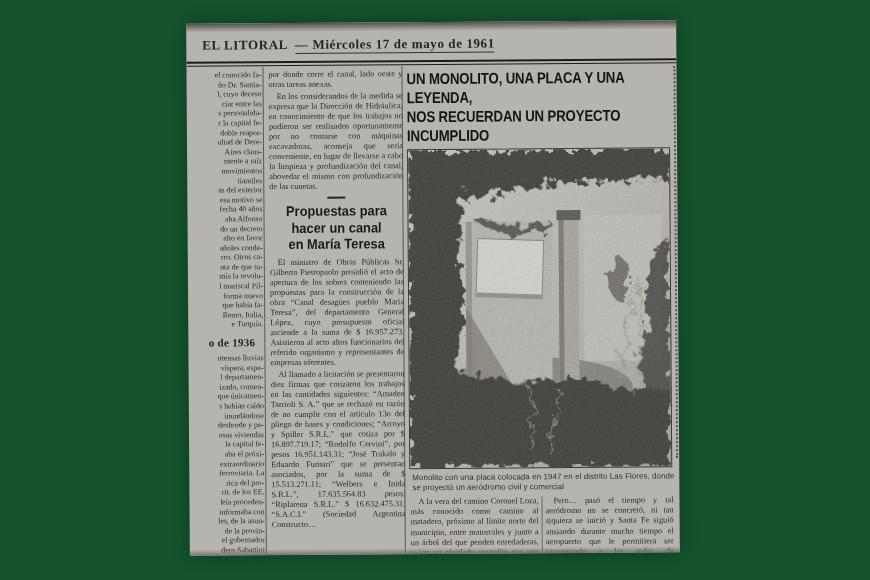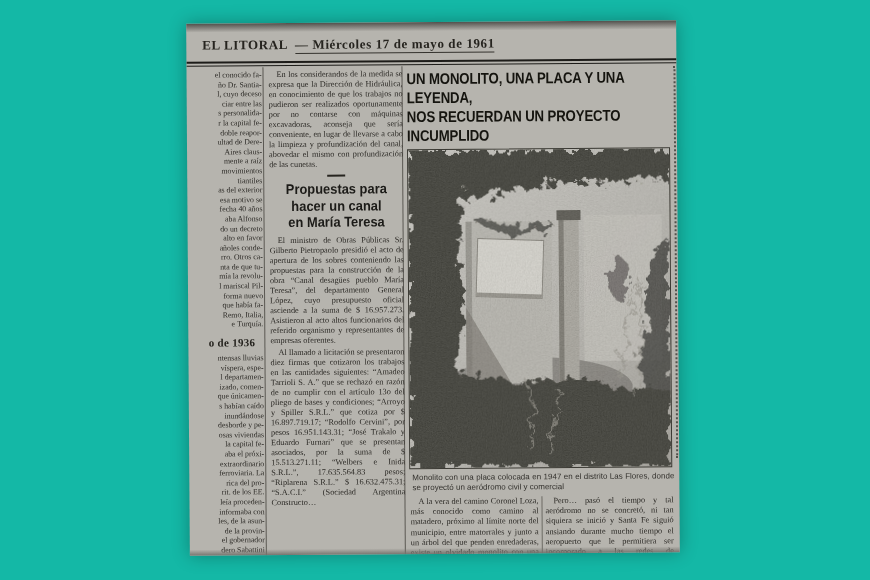--- a/index.html
+++ b/index.html
@@ -1,16 +1,16 @@
 <!DOCTYPE html>
 <html lang="es"><head>
 <meta charset="utf-8">
 <style>
   html,body{margin:0;padding:0;background:#777;}
-  .stage{position:relative;width:870px;height:580px;overflow:hidden;background:#14b8a6;
+  .stage{position:relative;width:870px;height:580px;overflow:hidden;background:#14532d;
          font-family:"Liberation Serif",serif;}
   
   .bg{position:absolute;inset:-40px;filter:blur(16px);
     background:
       radial-gradient(190px 95px at 170 95, #c9c9c9 0%, rgba(201,201,201,0) 70%),
       radial-gradient(240px 120px at 380 140, #c3c3c3 0%, rgba(195,195,195,0) 70%),
       radial-gradient(170px 280px at 150 480, #6d6d6d 0%, rgba(109,109,109,0) 70%),
       radial-gradient(210px 130px at 170 330, #7b7b7b 0%, rgba(123,123,123,0) 70%),
       radial-gradient(130px 230px at 780 280, #6f6f6f 0%, rgba(111,111,111,0) 70%),
       radial-gradient(150px 260px at 890 220, #7b7b7b 0%, rgba(123,123,123,0) 70%),
@@ -126,20 +126,21 @@
 dero Sabattini
 que presen-
 el presidente
 . Dr. Marcelo</div>
 
     </div>
 
     <div class="vrule" style="left:76px"></div>
 
     <div class="col col2">
+      <p>por donde corre el canal, lado oeste y otras tareas anexas.</p>
       <p class="ind">En los considerandos de la medida se expresa que la Dirección de Hidráulica, en conocimiento de que los trabajos no pudieron ser realizados oportunamente por no contarse con máquinas excavadoras, aconseja que sería conveniente, en lugar de llevarse a cabo la limpieza y profundización del canal, abovedar el mismo con profundización de las cunetas.</p>
       <div class="ornament"></div>
       <h2 class="col2-subhead">Propuestas para
 hacer un canal
 en María Teresa</h2>
       <p class="ind">El ministro de Obras Públicas Sr. Gilberto Pietropaolo presidió el acto de apertura de los sobres conteniendo las propuestas para la construcción de la obra “Canal desagües pueblo María Teresa”, del departamento General López, cuyo presupuesto oficial asciende a la suma de $ 16.957.273. Asistieron al acto altos funcionarios del referido organismo y representantes de empresas oferentes.</p>
       <p class="ind">Al llamado a licitación se presentaron diez firmas que cotizaron los trabajos en las cantidades siguientes: “Amadeo Tarrioli S. A.” que se rechazó en razón de no cumplir con el artículo 13o del pliego de bases y condiciones; “Arroyo y Spiller S.R.L.” que cotiza por $ 16.897.719.17; “Rodolfo Cervini”, por pesos 16.951.143.31; “José Trakalo y Eduardo Furnari” que se presentan asociados, por la suma de $ 15.513.271.11; “Welbers e Inida S.R.L.”, 17.635.564.83 pesos; “Riplarena S.R.L.” $ 16.632.475.31; “S.A.C.I.” (Sociedad Argentina Constructo…</p>
     </div>
 
     <div class="vrule" style="left:215px"></div>

